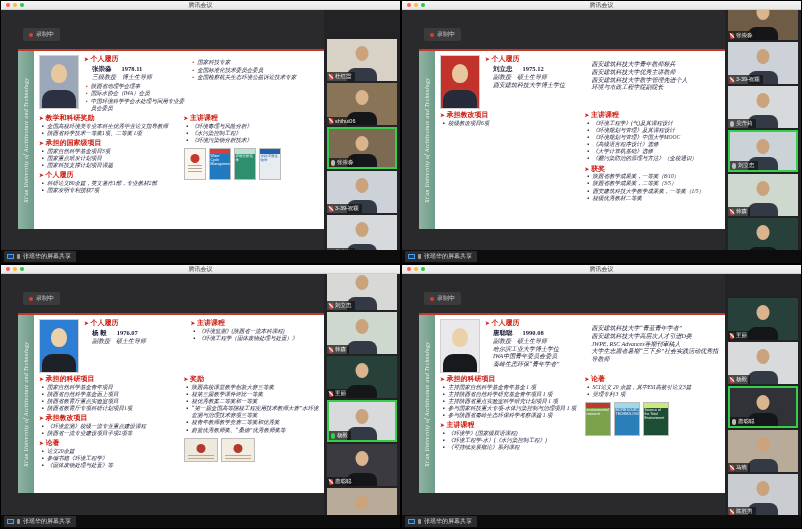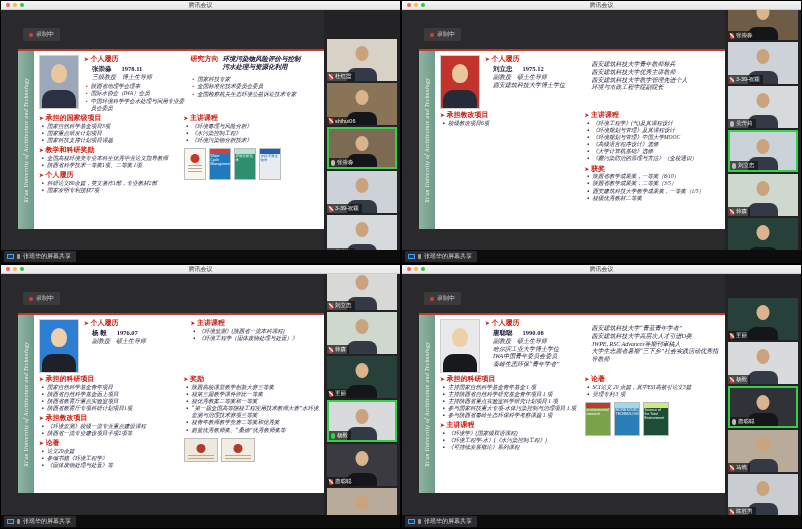--- a/index.html
+++ b/index.html
@@ -114,27 +114,20 @@
                       <span class="dot">▪</span>
                       <span>国际水协会（IWA）会员</span>
                     </div>
                     <div class="bi">
                       <span class="dot">▪</span>
                       <span>中国环境科学学会水处理与回用专业委员会委员</span>
                     </div>
                   </div>
                 </div>
                 <div class="right-top">
-                  <div class="research-line1">
-                    <span class="sec-h">研究方向</span>
-                    <div>
-                      <div class="research-txt">环境污染物风险评价与控制</div>
-                      <div class="research-txt">污水处理与资源化利用</div>
-                    </div>
-                  </div>
                   <div class="mini-bullets" style="margin-top: 4px;">
                     <div class="bi">
                       <span class="dot">▪</span>
                       <span>国家科技专家</span>
                     </div>
                     <div class="bi">
                       <span class="dot">▪</span>
                       <span>全国标准化技术委员会委员</span>
                     </div>
                     <div class="bi">
@@ -142,50 +135,50 @@
                       <span>全国检察机关生态环境公益诉讼技术专家</span>
                     </div>
                   </div>
                 </div>
               </div>
               <div class="body-row">
                 <div class="col">
                   <div class="sec">
                     <div class="sec-h">
                       <span class="arrow">➤</span>
+                      <span>教学和科研奖励</span>
+                    </div>
+                    <ul>
+                      <li>
+                        <span class="dot">▪</span>
+                        <span>全国高校环境类专业本科生优秀毕业论文指导教师</span>
+                      </li>
+                      <li>
+                        <span class="dot">▪</span>
+                        <span>陕西省科学技术一等奖1项、二等奖 1项</span>
+                      </li>
+                    </ul>
+                  </div>
+                  <div class="sec">
+                    <div class="sec-h">
+                      <span class="arrow">➤</span>
                       <span>承担的国家级项目</span>
                     </div>
                     <ul>
                       <li>
                         <span class="dot">▪</span>
                         <span>国家自然科学基金项目3项</span>
                       </li>
                       <li>
                         <span class="dot">▪</span>
                         <span>国家重点研发计划项目</span>
                       </li>
                       <li>
                         <span class="dot">▪</span>
                         <span>国家科技支撑计划项目课题</span>
-                      </li>
-                    </ul>
-                  </div>
-                  <div class="sec">
-                    <div class="sec-h">
-                      <span class="arrow">➤</span>
-                      <span>教学和科研奖励</span>
-                    </div>
-                    <ul>
-                      <li>
-                        <span class="dot">▪</span>
-                        <span>全国高校环境类专业本科生优秀毕业论文指导教师</span>
-                      </li>
-                      <li>
-                        <span class="dot">▪</span>
-                        <span>陕西省科学技术一等奖1项、二等奖 1项</span>
                       </li>
                     </ul>
                   </div>
                   <div class="sec">
                     <div class="sec-h">
                       <span class="arrow">➤</span>
                       <span>个人履历</span>
                     </div>
                     <ul>
                       <li>

